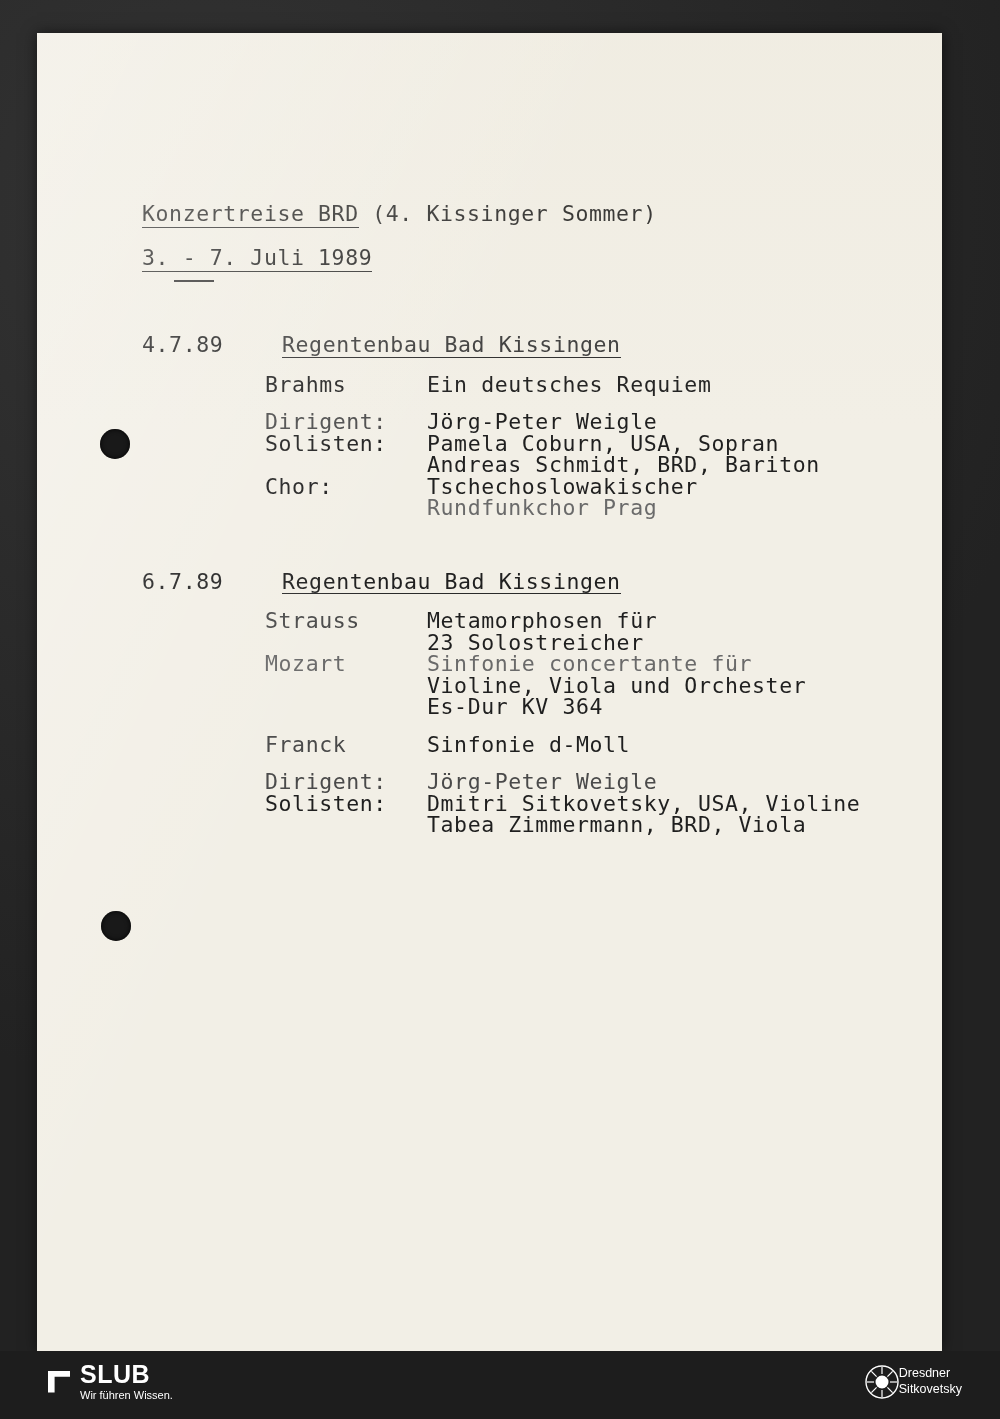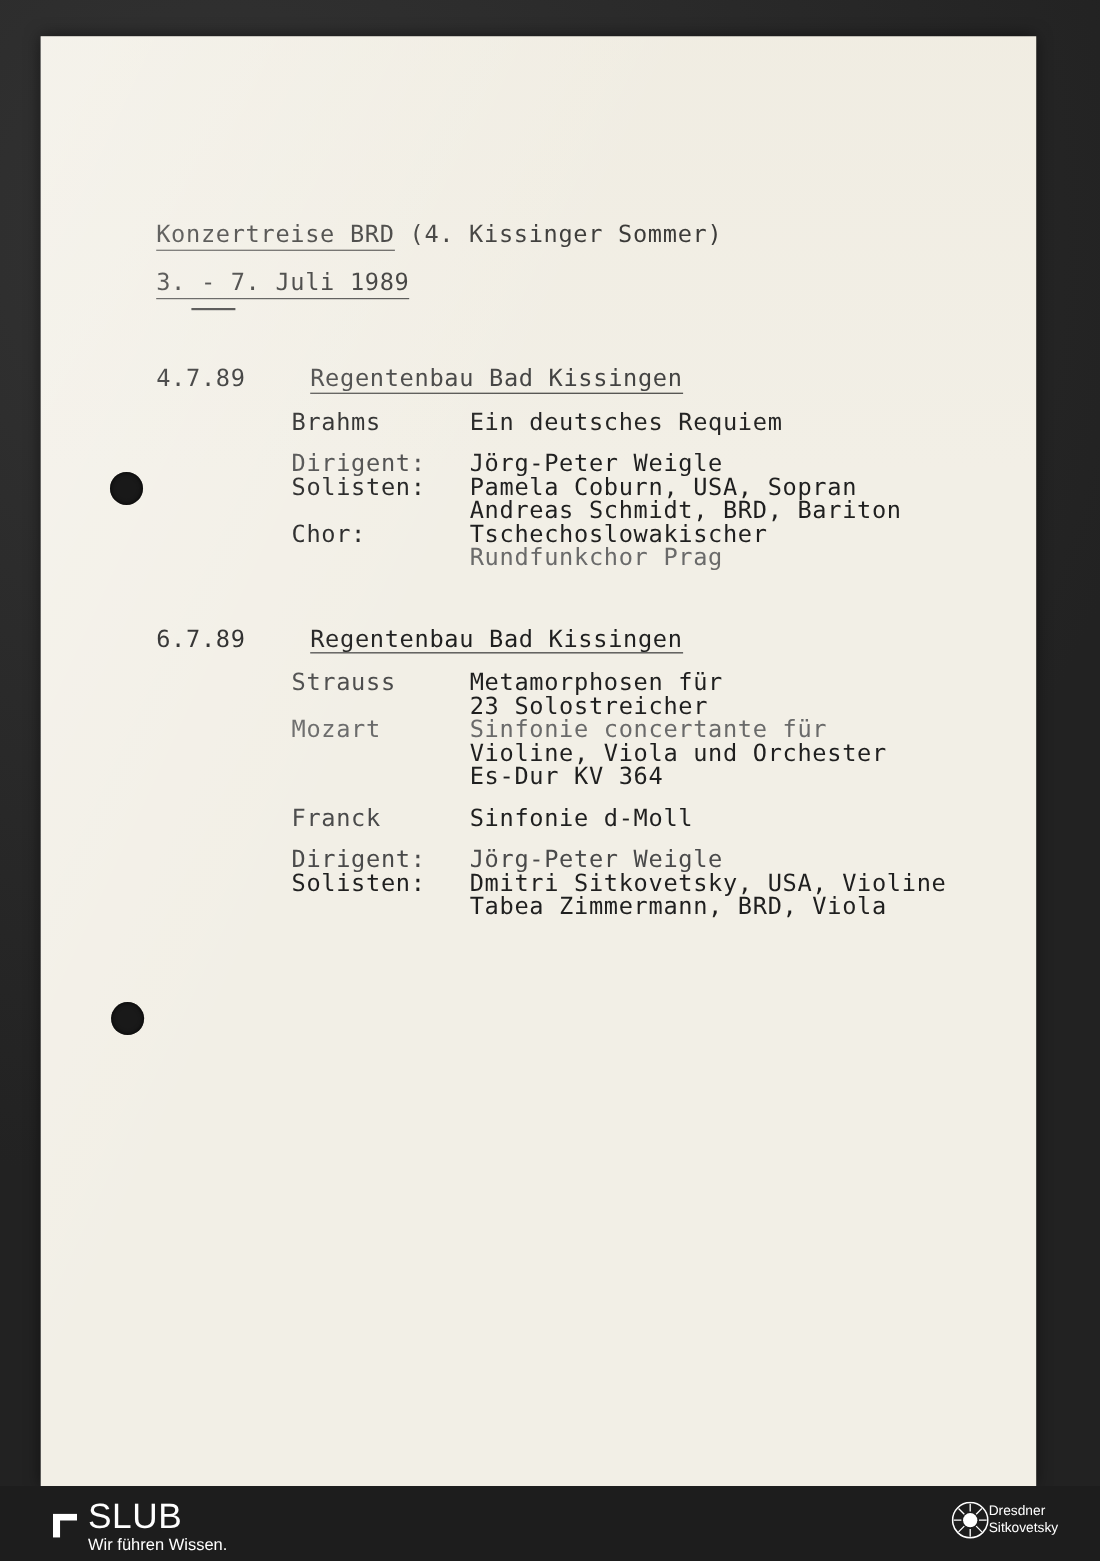--- a/index.html
+++ b/index.html
@@ -145,27 +145,27 @@
     width: 22px;
     height: 22px;
     background: #ffffff;
     clip-path: polygon(0 0, 100% 0, 100% 28%, 30% 28%, 30% 100%, 0 100%);
   }
   .slub-text {
     font-family: "Liberation Sans", sans-serif;
     color: #ffffff;
   }
   .slub-title {
-    font-size: 32px;
-    font-weight: normal;
+    font-size: 25px;
+    font-weight: bold;
     letter-spacing: 0.5px;
     line-height: 1;
   }
   .slub-sub {
-    font-size: 15px;
+    font-size: 11px;
     margin-top: 3px;
     line-height: 1;
   }
 
   .dph {
     position: absolute;
     right: 38px;
     top: 1365px;
     display: flex;
     align-items: center;

